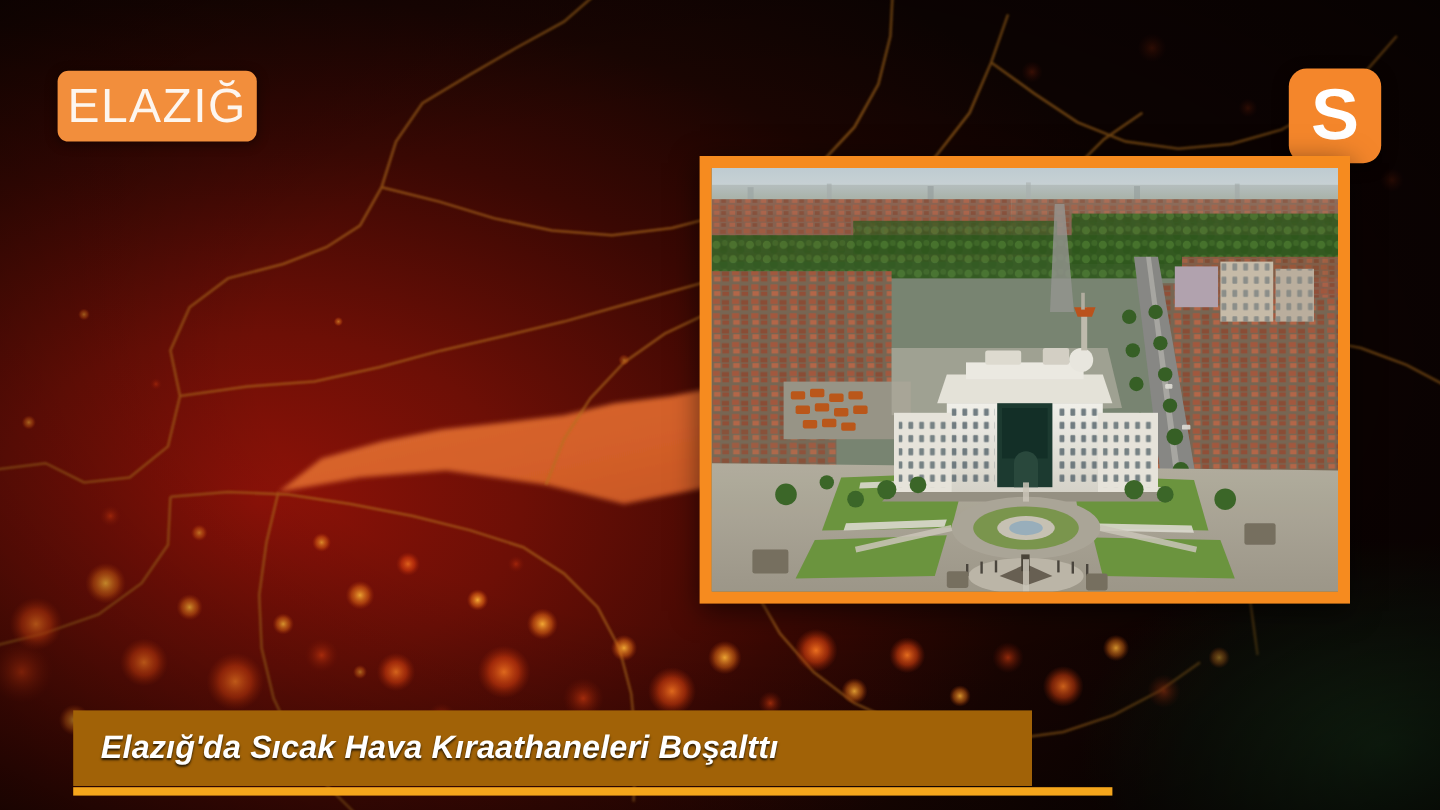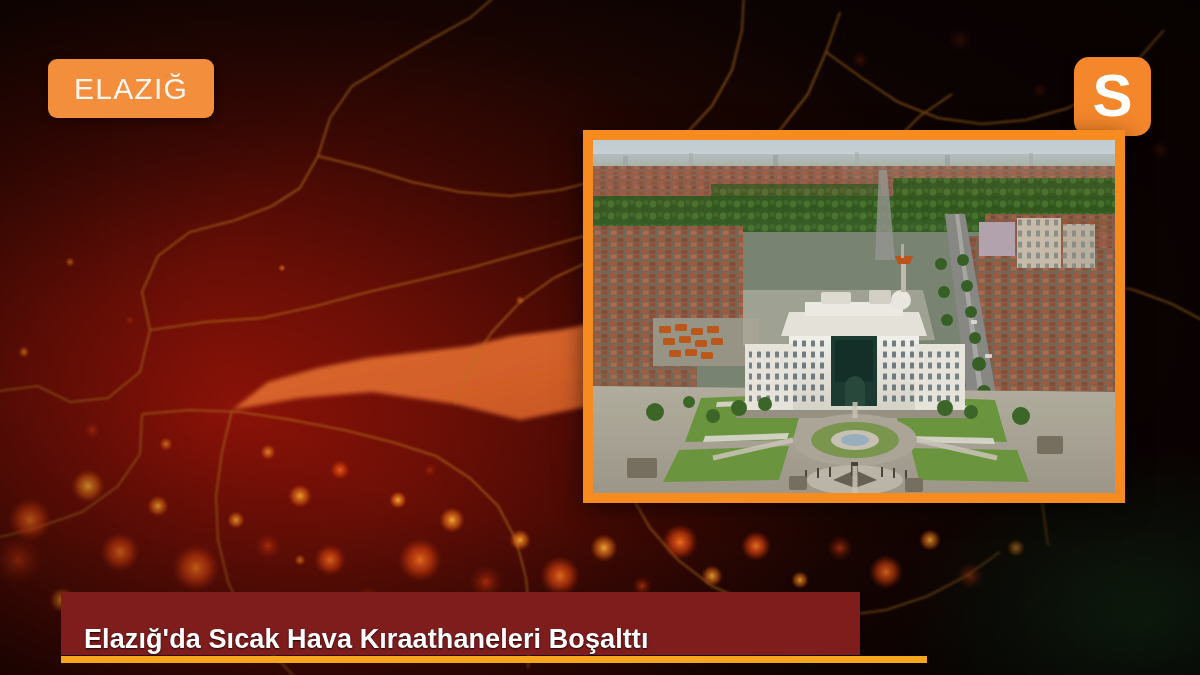--- a/index.html
+++ b/index.html
@@ -49,21 +49,21 @@
     width: 166px;
     height: 59px;
     border-radius: 9px;
     display: flex;
     align-items: center;
     justify-content: center;
     box-shadow: 0 2px 10px rgba(0,0,0,0.45);
   }
   .city-badge-label {
     color: #fdf6ef;
-    font-size: 30px;
+    font-size: 40px;
     letter-spacing: 1.2px;
     font-weight: 400;
     line-height: 1;
   }
 
   
   .brand-logo {
     position: absolute;
     left: 1074px;
     top: 57px;
@@ -104,23 +104,24 @@
   }
   .photo-svg { display: block; width: 100%; height: 100%; }
 
   
   .headline-bar {
     position: absolute;
     left: 61px;
     top: 592px;
     width: 799px;
     height: 63px;
-    background: #7f1d1d;
+    background: #a16207;
     display: flex;
-    align-items: flex-end;
+    align-items: center;
+    font-style: italic;
   }
   .headline-text {
     color: #ffffff;
     font-size: 27px;
     font-weight: 700;
     letter-spacing: 0.1px;
     padding-left: 23px;
     white-space: nowrap;
     text-shadow: 0 1px 2px rgba(0,0,0,0.8);
   }

